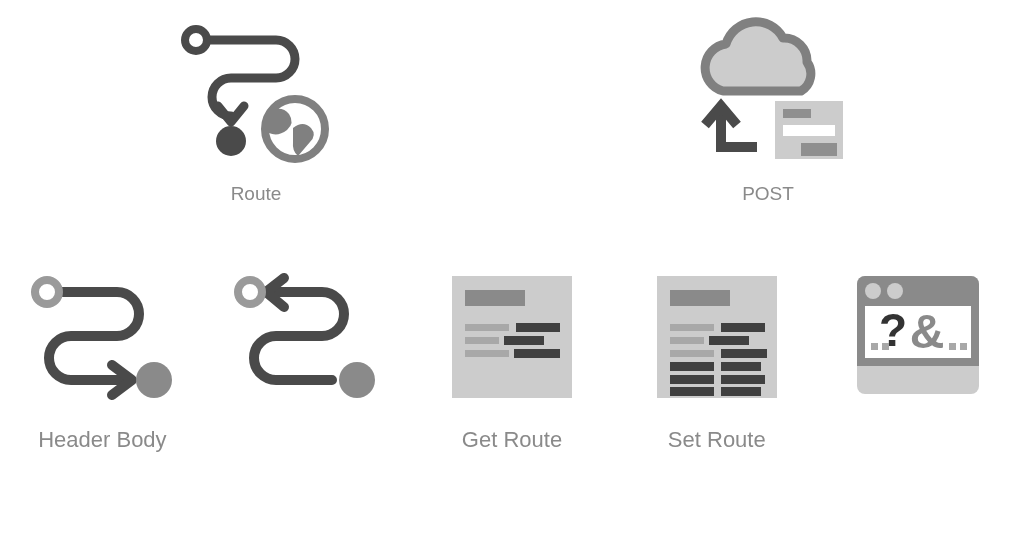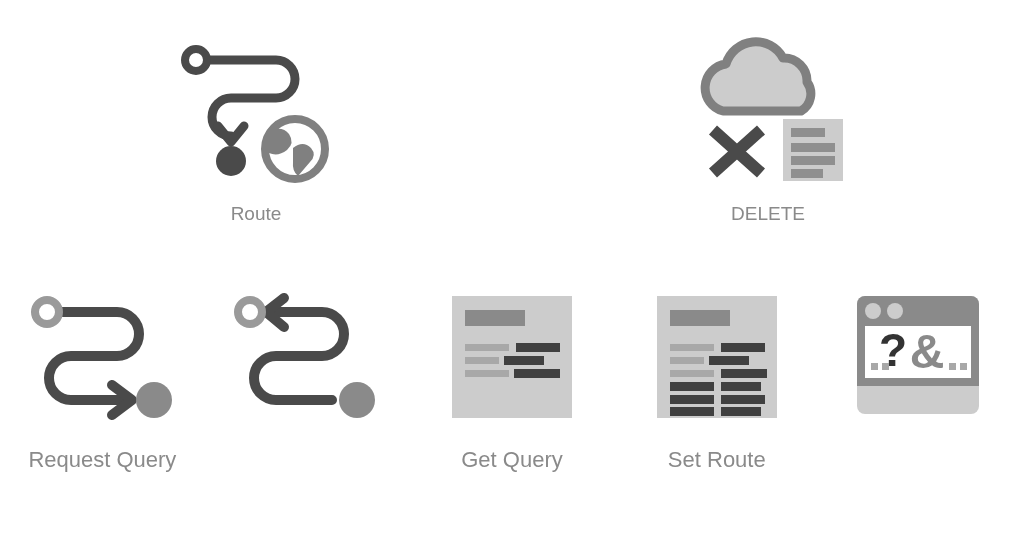--- a/index.html
+++ b/index.html
@@ -19,21 +19,21 @@
     height: 558px;
     position: relative;
     background: #ffffff;
   }
   .row {
     display: flex;
     width: 1024px;
     box-sizing: border-box;
   }
   .row-top {
-    padding-top: 24px;
+    padding-top: 4px;
   }
   .row-bottom {
     padding-top: 62px;
   }
   .cell {
     flex: 1 1 0;
     display: flex;
     flex-direction: column;
     align-items: center;
   }
@@ -84,59 +84,59 @@
             <circle cx="124" cy="116" r="30" fill="none" stroke="#808080" stroke-width="8"></circle>
             <path d="M100 97 q12 -4 18 4 q6 9 -2 16 q-9 7 -18 3 q-5 -11 2 -23 Z" fill="#808080"></path>
             <path d="M122 115 q10 -8 18 0 q6 7 -1 14 q-6 7 -12 14 q-6 -5 -5 -14 q0 -9 0 -14 Z" fill="#808080"></path>
           </g>
         </svg>
       </div>
       <div class="label">Route</div>
     </div>
 
 
-
-
     <div class="cell">
       <div class="art">
         <svg width="170" height="150" viewBox="0 0 170 150">
           <g>
             <path d="M40 78 a24 24 0 0 1 3 -47 a31 31 0 0 1 57 -6 a23 23 0 0 1 24 24 a20 20 0 0 1 -6 29 Z" fill="#cccccc" stroke="#808080" stroke-width="9" stroke-linejoin="round"></path>
           </g>
           <g>
-            <path d="M30 97 L78 140 M78 97 L30 140" stroke="#4a4a4a" stroke-width="12" stroke-linecap="butt"></path>
-          </g>
-          <g>
-            <rect x="100" y="86" width="60" height="62" fill="#cccccc"></rect>
-            <rect x="108" y="95" width="34" height="9" fill="#8f8f8f"></rect>
-            <rect x="108" y="110" width="44" height="9" fill="#8f8f8f"></rect>
-            <rect x="108" y="123" width="44" height="9" fill="#8f8f8f"></rect>
-            <rect x="108" y="136" width="32" height="9" fill="#8f8f8f"></rect>
-          </g>
-        </svg>
-      </div>
-      <div class="label">DELETE</div>
-    </div>
+            <path d="M74 134 H38 V97" fill="none" stroke="#4a4a4a" stroke-width="10" stroke-linejoin="miter"></path>
+            <path d="M22 112 L38 93 L54 112" fill="none" stroke="#4a4a4a" stroke-width="10" stroke-linejoin="miter"></path>
+          </g>
+          <g>
+            <rect x="92" y="88" width="68" height="58" fill="#cccccc"></rect>
+            <rect x="100" y="96" width="28" height="9" fill="#8f8f8f"></rect>
+            <rect x="100" y="112" width="52" height="11" fill="#ffffff"></rect>
+            <rect x="118" y="130" width="36" height="13" fill="#8f8f8f"></rect>
+          </g>
+        </svg>
+      </div>
+      <div class="label">POST</div>
+    </div>
+
+
 
   </div>
 
   <div class="row row-bottom">
 
     <div class="cell">
       <div class="art art-bottom">
         <svg width="170" height="140" viewBox="0 0 170 140">
           <g>
             <path d="M46 22 H100 a22 22 0 0 1 0 44 H54 a22 22 0 0 0 0 44 H108" fill="none" stroke="#4a4a4a" stroke-width="10" stroke-linecap="round" stroke-linejoin="round"></path>
             <path d="M95 95 L115 110 L95 125" fill="none" stroke="#4a4a4a" stroke-width="10" stroke-linecap="round" stroke-linejoin="round"></path>
           </g>
           <circle cx="30" cy="22" r="12" fill="none" stroke="#9a9a9a" stroke-width="8"></circle>
           <circle cx="137" cy="110" r="18" fill="#8a8a8a"></circle>
         </svg>
       </div>
-      <div class="label">Request Query</div>
+      <div class="label">Header Body</div>
     </div>
 
     <div class="cell">
       <div class="art art-bottom">
         <svg width="170" height="140" viewBox="0 0 170 140">
           <g>
             <path d="M46 22 H100 a22 22 0 0 1 0 44 H54 a22 22 0 0 0 0 44 H110" fill="none" stroke="#4a4a4a" stroke-width="10" stroke-linecap="round" stroke-linejoin="round"></path>
             <path d="M62 8 L44 22 L62 37" fill="none" stroke="#4a4a4a" stroke-width="10" stroke-linecap="round" stroke-linejoin="round"></path>
           </g>
           <circle cx="28" cy="22" r="12" fill="none" stroke="#9a9a9a" stroke-width="8"></circle>
@@ -153,21 +153,21 @@
           <g>
             <rect x="38" y="54" width="44" height="7" fill="#a8a8a8"></rect>
             <rect x="89" y="53" width="44" height="9" fill="#404040"></rect>
             <rect x="38" y="67" width="34" height="7" fill="#a8a8a8"></rect>
             <rect x="77" y="66" width="40" height="9" fill="#404040"></rect>
             <rect x="38" y="80" width="44" height="7" fill="#a8a8a8"></rect>
             <rect x="87" y="79" width="46" height="9" fill="#404040"></rect>
           </g>
         </svg>
       </div>
-      <div class="label">Get Query</div>
+      <div class="label">Get Route</div>
     </div>
 
     <div class="cell">
       <div class="art art-bottom">
         <svg width="170" height="140" viewBox="0 0 170 140">
           <rect x="25" y="6" width="120" height="122" fill="#cccccc"></rect>
           <rect x="38" y="20" width="60" height="16" fill="#8a8a8a"></rect>
           <g>
             <rect x="38" y="54" width="44" height="7" fill="#a8a8a8"></rect>
             <rect x="89" y="53" width="44" height="9" fill="#404040"></rect>

